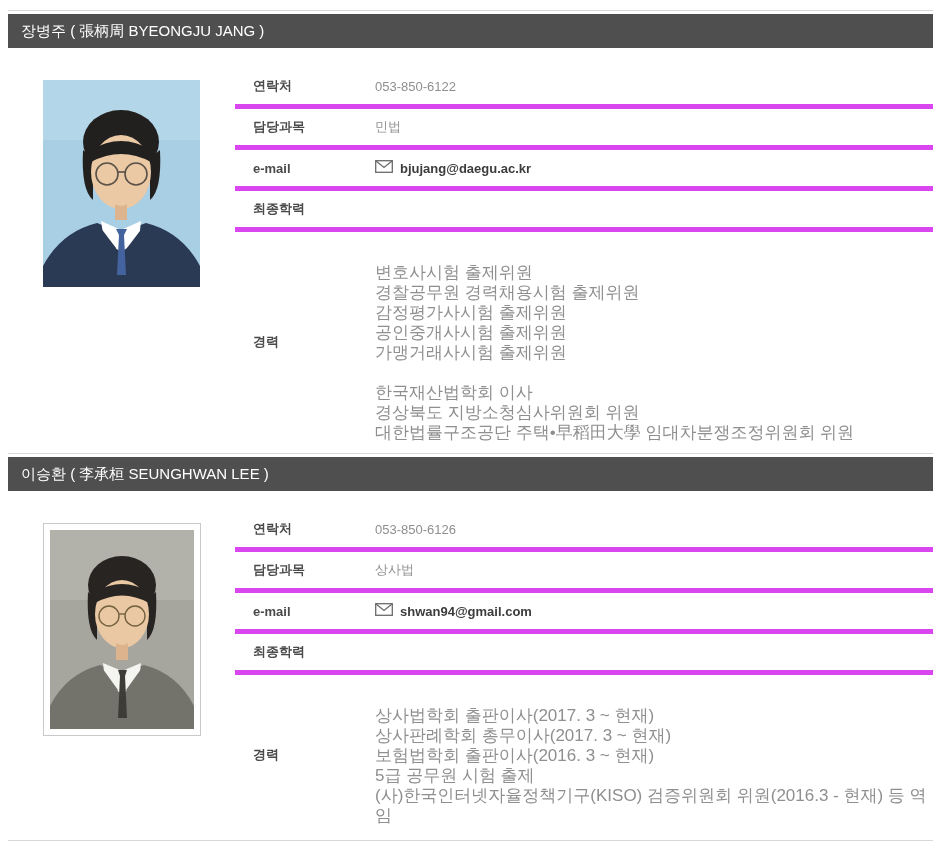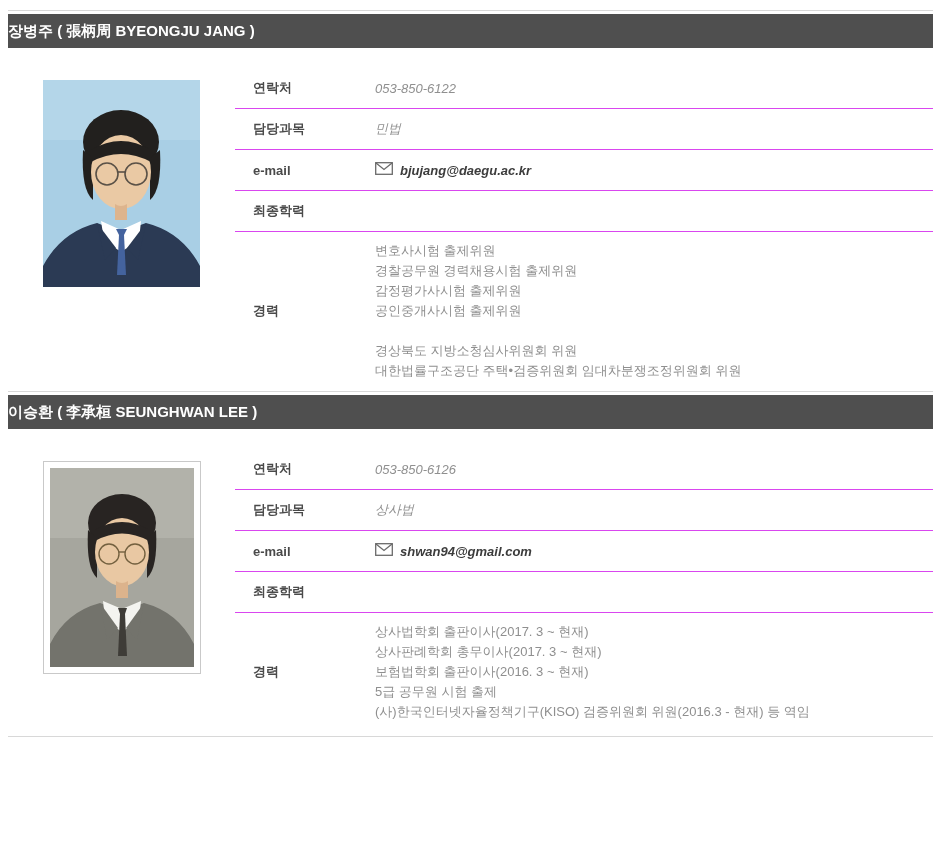--- a/index.html
+++ b/index.html
@@ -5,39 +5,39 @@
   html,body{margin:0;padding:0;background:#ffffff;}
   body{
     width:950px;height:861px;overflow:hidden;
     font-family:"Liberation Sans","DejaVu Sans",sans-serif;
     -webkit-font-smoothing:antialiased;
   }
   .container{margin:10px 17px 0 8px;}
   .section{border-top:1px solid #d8d8d8;padding-top:3px;}
   .section-header{
     height:34px;line-height:34px;background:#4f4f4f;color:#ffffff;
-    font-size:15px;font-weight:bold;
+    font-size:15px;font-weight:normal;padding-left:13px;
   }
   .section-body{display:flex;padding-top:20px;}
   .photo-col{width:227px;flex-shrink:0;box-sizing:border-box;padding-left:35px;padding-top:12px;}
   .photo-frame{display:inline-block;line-height:0;}
   .photo-frame.matted{background:#ffffff;border:1px solid #c9c9c9;padding:6px;}
   .info-table{flex:1;min-width:0;}
-  .info-row{display:flex;align-items:center;min-height:41px;border-bottom:1px solid #d946ef;box-sizing:border-box;}
+  .info-row{display:flex;align-items:center;min-height:41px;border-bottom:5px solid #d946ef;box-sizing:border-box;}
   .info-row.career{align-items:center;border-bottom:none;padding-top:9px;padding-bottom:10px;}
   .info-row.career.tight{padding-bottom:14px;}
   .cell-label{
     width:140px;flex-shrink:0;box-sizing:border-box;padding-left:18px;
     font-size:13px;font-weight:bold;color:#4a4a4a;
   }
-  .cell-value{font-size:13px;color:#8f8f8f;font-style:italic;}
+  .cell-value{font-size:13px;color:#8f8f8f;}
   .email-value{display:flex;align-items:flex-end;gap:7px;}
   .email-text{font-size:13px;font-weight:bold;color:#3c3c3c;text-decoration:none;}
   .mail-icon{flex-shrink:0;display:inline-block;}
-  .career-lines{font-size:13px;color:#8f8f8f;line-height:20px;}
+  .career-lines{font-size:17px;color:#8f8f8f;line-height:20px;margin-top:22px;}
   .bottom-line{border-top:1px solid #d8d8d8;height:0;}
 </style>
 </head>
 <body>
 
 <div class="container">
 
   <div class="section">
     <div class="section-header">장병주 ( 張柄周 BYEONGJU JANG )</div>
     <div class="section-body">
@@ -88,23 +88,25 @@
         <div class="info-row">
           <div class="cell-label">최종학력</div>
         </div>
         <div class="info-row career">
           <div class="cell-label">경력</div>
           <div class="career-lines">
               <div>변호사시험 출제위원</div>
               <div>경찰공무원 경력채용시험 출제위원</div>
               <div>감정평가사시험 출제위원</div>
               <div>공인중개사시험 출제위원</div>
+              <div>가맹거래사시험 출제위원</div>
               <div>&nbsp;</div>
+              <div>한국재산법학회 이사</div>
               <div>경상북도 지방소청심사위원회 위원</div>
-              <div>대한법률구조공단 주택•검증위원회 임대차분쟁조정위원회 위원</div>
+              <div>대한법률구조공단 주택•早稻田大學 임대차분쟁조정위원회 위원</div>
             </div>
         </div>
       </div>
     </div>
   </div>
 
   <div class="section">
     <div class="section-header">이승환 ( 李承桓 SEUNGHWAN LEE )</div>
     <div class="section-body">
       <div class="photo-col">

